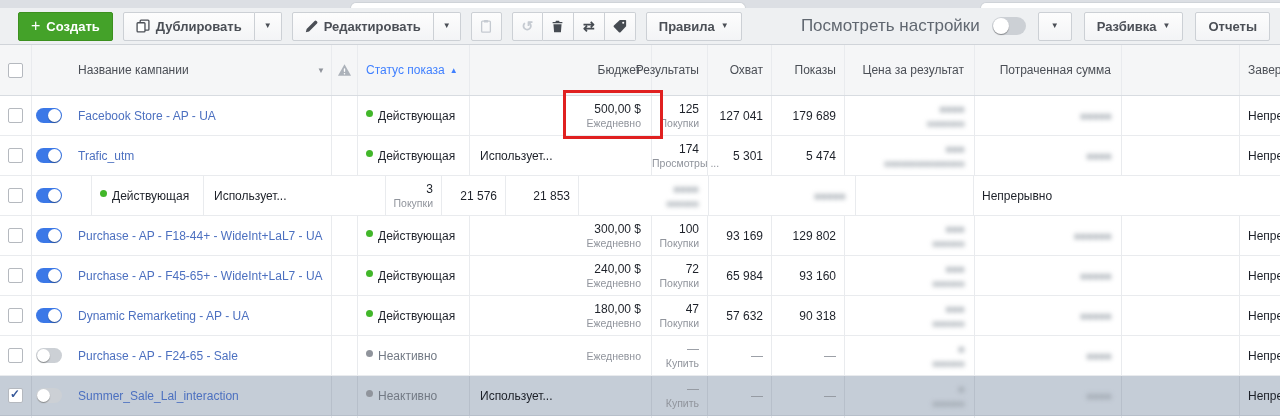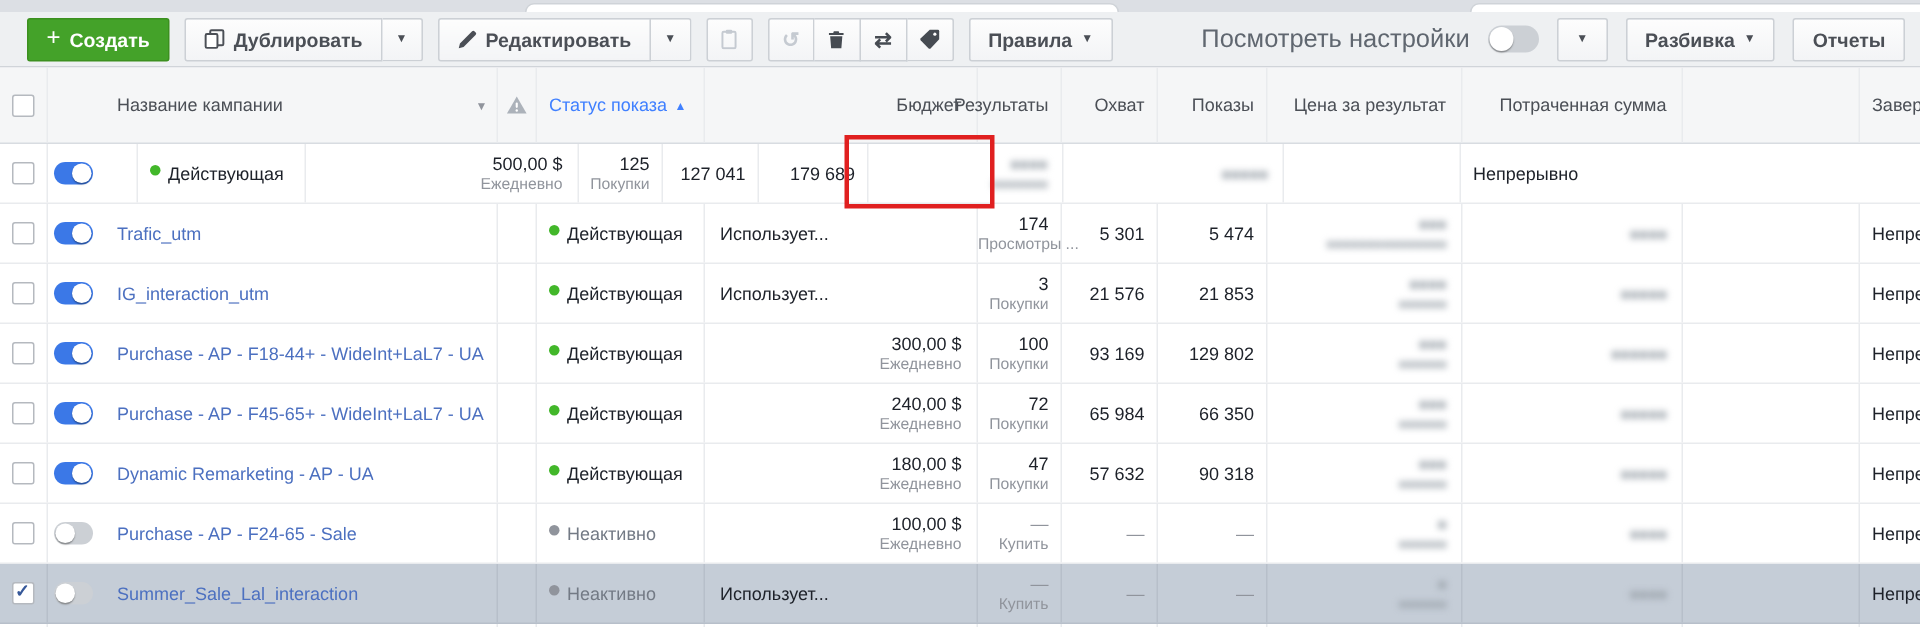--- a/index.html
+++ b/index.html
@@ -229,20 +229,23 @@
   <div class="tbody">
       <div class="row">
     <div class="cell c-check bR">
       <span class="checkbox"></span>
     </div>
     <div class="cell c-toggle">
       <span class="toggle on">
             <span class="knob"></span>
           </span>
     </div>
+    <div class="cell c-name bR">
+      <a class="link" href="#">Facebook Store - AP - UA</a>
+    </div>
     <div class="cell c-alert bR"></div>
     <div class="cell c-status bR">
       <span class="dot"></span>
       <span class="status-text">Действующая</span>
     </div>
     <div class="cell c-budget bR">
       <div class="val">500,00 $</div>
       <div class="sub">Ежедневно</div>
     </div>
     <div class="cell c-results bR">
@@ -312,23 +315,20 @@
   </div>
       <div class="row">
     <div class="cell c-check bR">
       <span class="checkbox"></span>
     </div>
     <div class="cell c-toggle">
       <span class="toggle on">
             <span class="knob"></span>
           </span>
     </div>
-    <div class="cell c-name bR">
-      <a class="link" href="#">IG_interaction_utm</a>
-    </div>
     <div class="cell c-alert bR"></div>
     <div class="cell c-status bR">
       <span class="dot"></span>
       <span class="status-text">Действующая</span>
     </div>
     <div class="cell c-budget bR left">
       <div class="val">Использует...</div>
 
     </div>
     <div class="cell c-results bR">
@@ -418,21 +418,21 @@
       <div class="sub">Ежедневно</div>
     </div>
     <div class="cell c-results bR">
       <div class="val">72</div>
       <div class="sub">Покупки</div>
     </div>
     <div class="cell c-reach bR">
       <div class="val">65 984</div>
     </div>
     <div class="cell c-imp bR">
-      <div class="val">66 350</div>
+      <div class="val">93 160</div>
     </div>
     <div class="cell c-cost bR">
       <div class="val blur">●●●</div>
       <div class="sub blur">●●●●●●</div>
     </div>
     <div class="cell c-spent bR">
       <div class="val blur">●●●●●</div>
     </div>
     <div class="cell c-spacer bR"></div>
     <div class="cell c-ends">
@@ -493,21 +493,20 @@
     </div>
     <div class="cell c-name bR">
       <a class="link" href="#">Purchase - AP - F24-65 - Sale</a>
     </div>
     <div class="cell c-alert bR"></div>
     <div class="cell c-status bR">
       <span class="dot"></span>
       <span class="status-text">Неактивно</span>
     </div>
     <div class="cell c-budget bR">
-      <div class="val">100,00 $</div>
       <div class="sub">Ежедневно</div>
     </div>
     <div class="cell c-results bR">
       <div class="val muted">—</div>
       <div class="sub">Купить</div>
     </div>
     <div class="cell c-reach bR">
       <div class="val muted">—</div>
     </div>
     <div class="cell c-imp bR">

